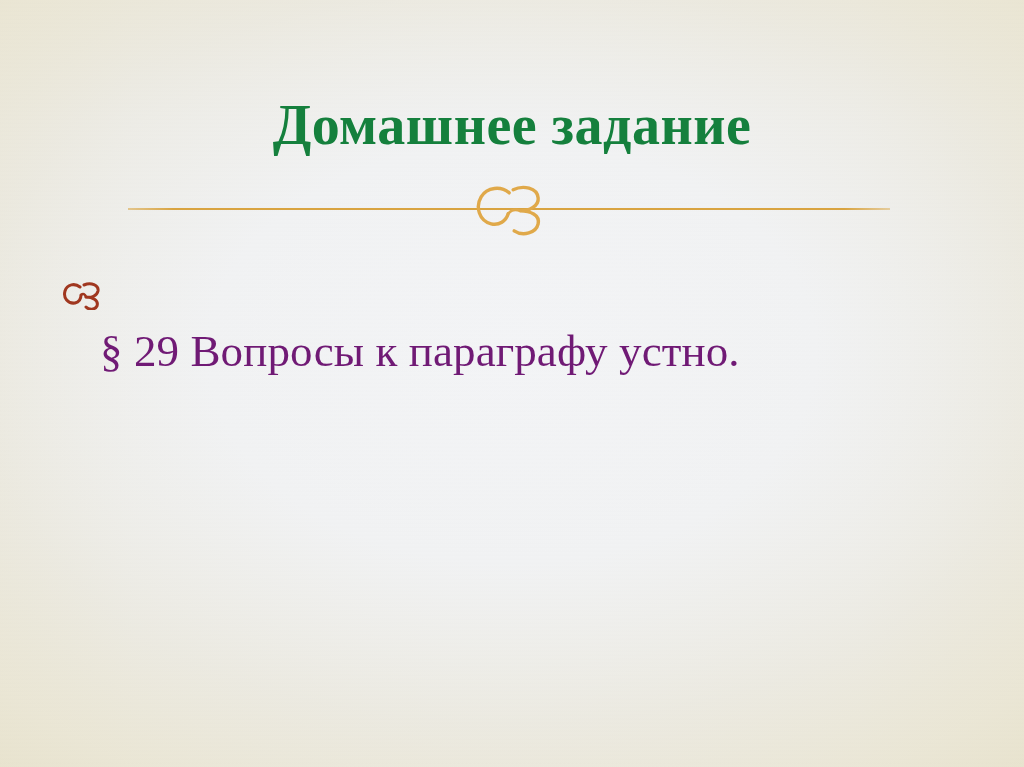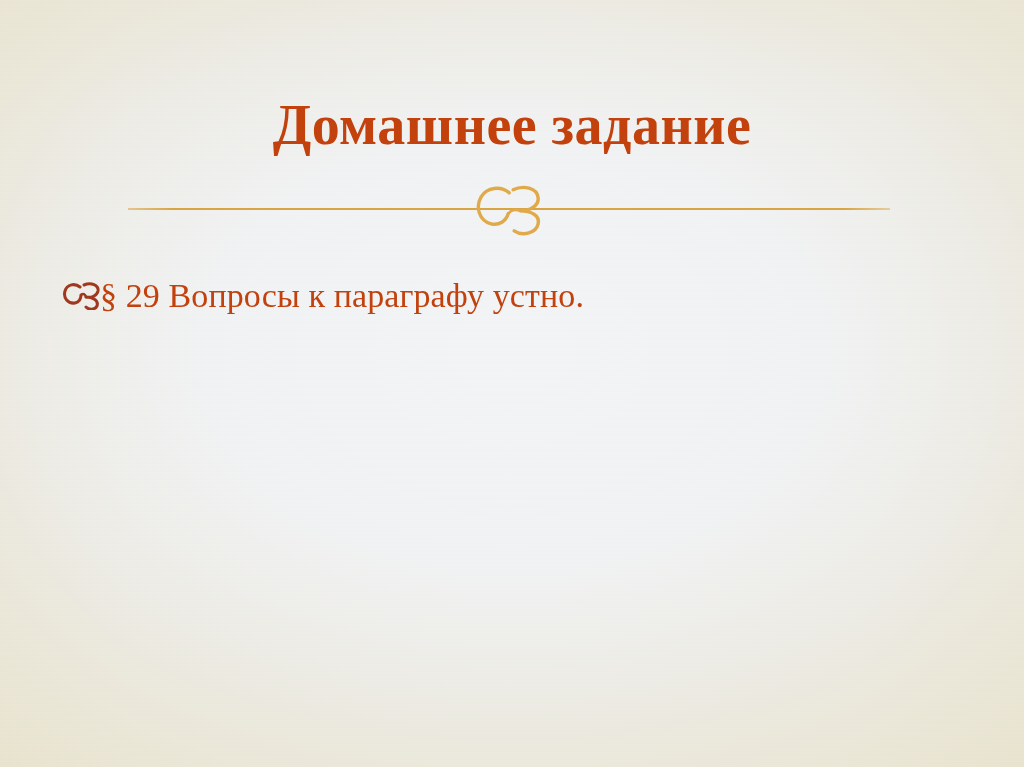--- a/index.html
+++ b/index.html
@@ -67,21 +67,21 @@
     left: 0;
     width: 1024px;
     text-align: center;
   }
   .slide-title {
     margin: 0;
     font-family: "Liberation Serif", "DejaVu Serif", serif;
     font-weight: bold;
     font-size: 56px;
     line-height: 1.05;
-    color: #c2410c;
+    color: #15803d;
     letter-spacing: 0.5px;
     white-space: nowrap;
   }
 
   
   .divider {
     position: absolute;
     left: 128px;
     top: 190px;
     width: 762px;
@@ -136,25 +136,26 @@
     width: 48px;
     margin-top: 8px;
     color: #a0371f;
     line-height: 1;
   }
   .bullet-mark svg { display: block; }
 
   .bullet-text {
     flex: 1 1 auto;
     font-family: "Liberation Serif", "DejaVu Serif", serif;
-    font-size: 34px;
+    font-size: 45px;
     line-height: 1.42;
-    color: #c2410c;
+    color: #701a75;
     white-space: pre-line;
     letter-spacing: 0.1px;
+    margin-top: 48px;
   }
   .bullet-item.tight .bullet-mark { width: 44px; }
   .bullet-item.tight .bullet-text { margin-left: -6px; }
 </style>
 </head>
 <body>
 
 <div class="slide">
   <div class="slide-bg"></div>
   <div class="slide-texture"></div>

